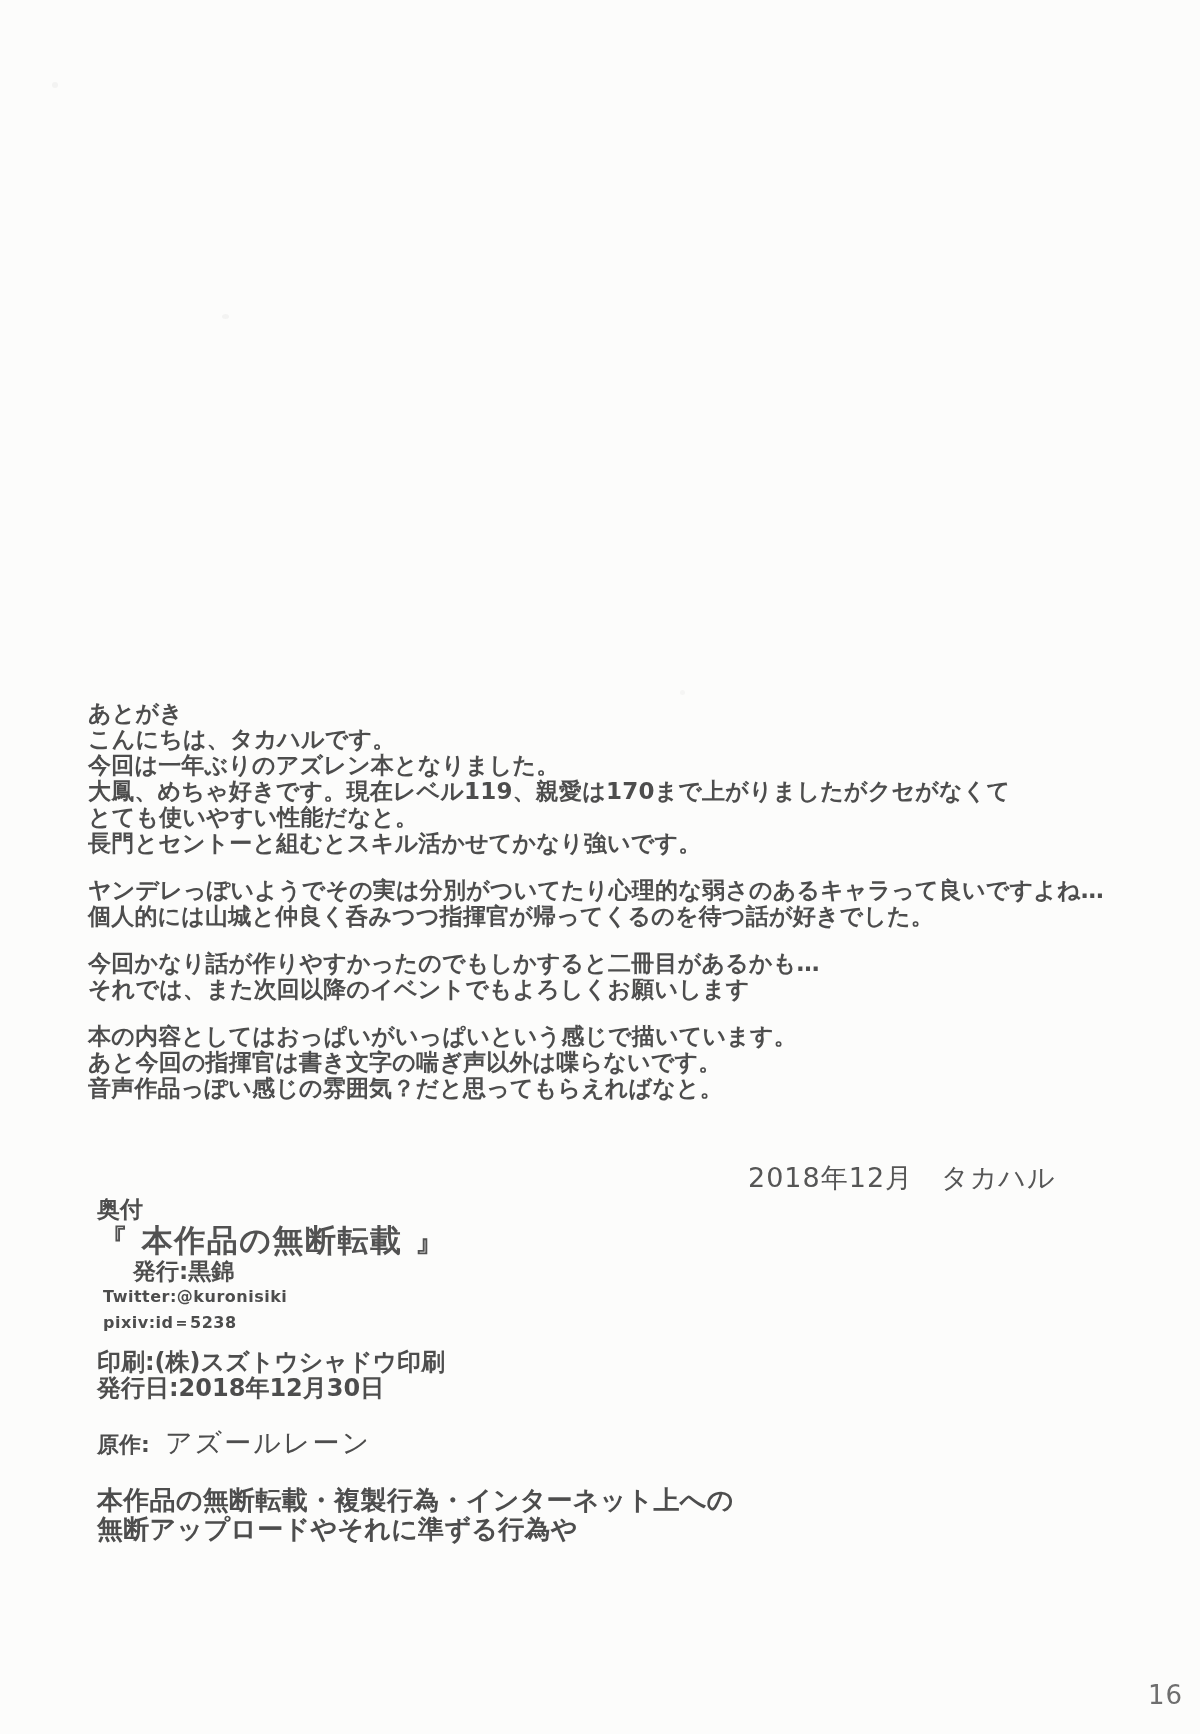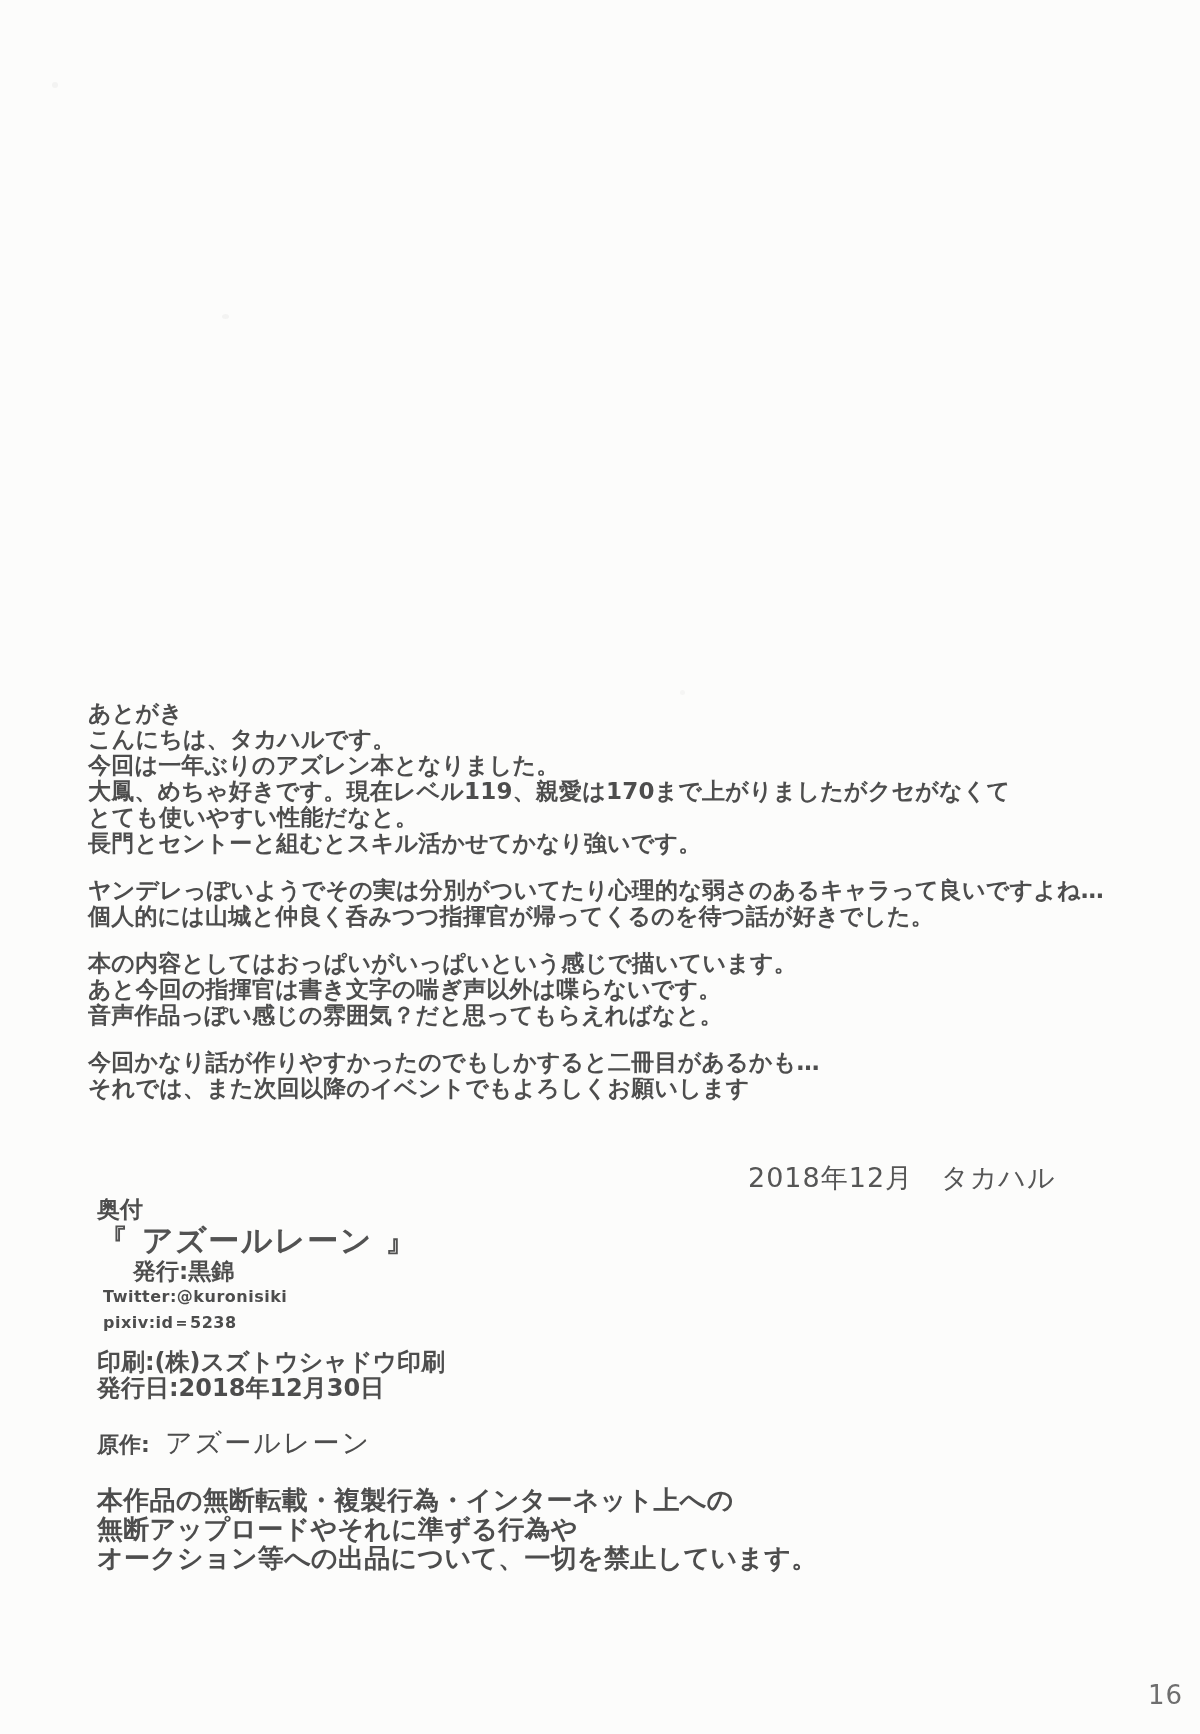--- a/index.html
+++ b/index.html
@@ -149,52 +149,51 @@
       <div class="line">とても使いやすい性能だなと。</div>
       <div class="line">長門とセントーと組むとスキル活かせてかなり強いです。</div>
     </div>
 
     <div class="para">
       <div class="line">ヤンデレっぽいようでその実は分別がついてたり心理的な弱さのあるキャラって良いですよね…</div>
       <div class="line">個人的には山城と仲良く呑みつつ指揮官が帰ってくるのを待つ話が好きでした。</div>
     </div>
 
     <div class="para">
+      <div class="line">今回かなり話が作りやすかったのでもしかすると二冊目があるかも…</div>
+      <div class="line">それでは、また次回以降のイベントでもよろしくお願いします</div>
+    </div>
+
+    <div class="para">
       <div class="line">本の内容としてはおっぱいがいっぱいという感じで描いています。</div>
       <div class="line">あと今回の指揮官は書き文字の喘ぎ声以外は喋らないです。</div>
       <div class="line">音声作品っぽい感じの雰囲気？だと思ってもらえればなと。</div>
-    </div>
-
-    <div class="para">
-      <div class="line">今回かなり話が作りやすかったのでもしかすると二冊目があるかも…</div>
-      <div class="line">それでは、また次回以降のイベントでもよろしくお願いします</div>
     </div>
   </div>
 
   <div class="signature">2018年12月　タカハル</div>
 
   <div class="colophon">
     <div class="label">奥付</div>
-    <div class="book-title">『 アズールレーン 』</div>
+    <div class="book-title">『 本作品の無断転載 』</div>
     <div class="info-line">発行:黒錦</div>
     <div class="contact-line">Twitter:@kuronisiki</div>
     <div class="contact-line">pixiv:id＝5238</div>
 
     <div class="print-block">
       <div class="print-line">印刷:(株)スズトウシャドウ印刷</div>
       <div class="print-line">発行日:2018年12月30日</div>
     </div>
 
     <div class="original-line">
       <span class="original-label">原作:</span>
       <span class="original-title">アズールレーン</span>
     </div>
 
     <div class="legal-block">
       <div class="legal-line">本作品の無断転載・複製行為・インターネット上への</div>
       <div class="legal-line">無断アップロードやそれに準ずる行為や</div>
-      <div class="legal-line">オークション等への出品について、一切を禁止しています。</div>
     </div>
   </div>
 
   <div class="page-number">16</div>
 
 </div>
 
 </body></html>

